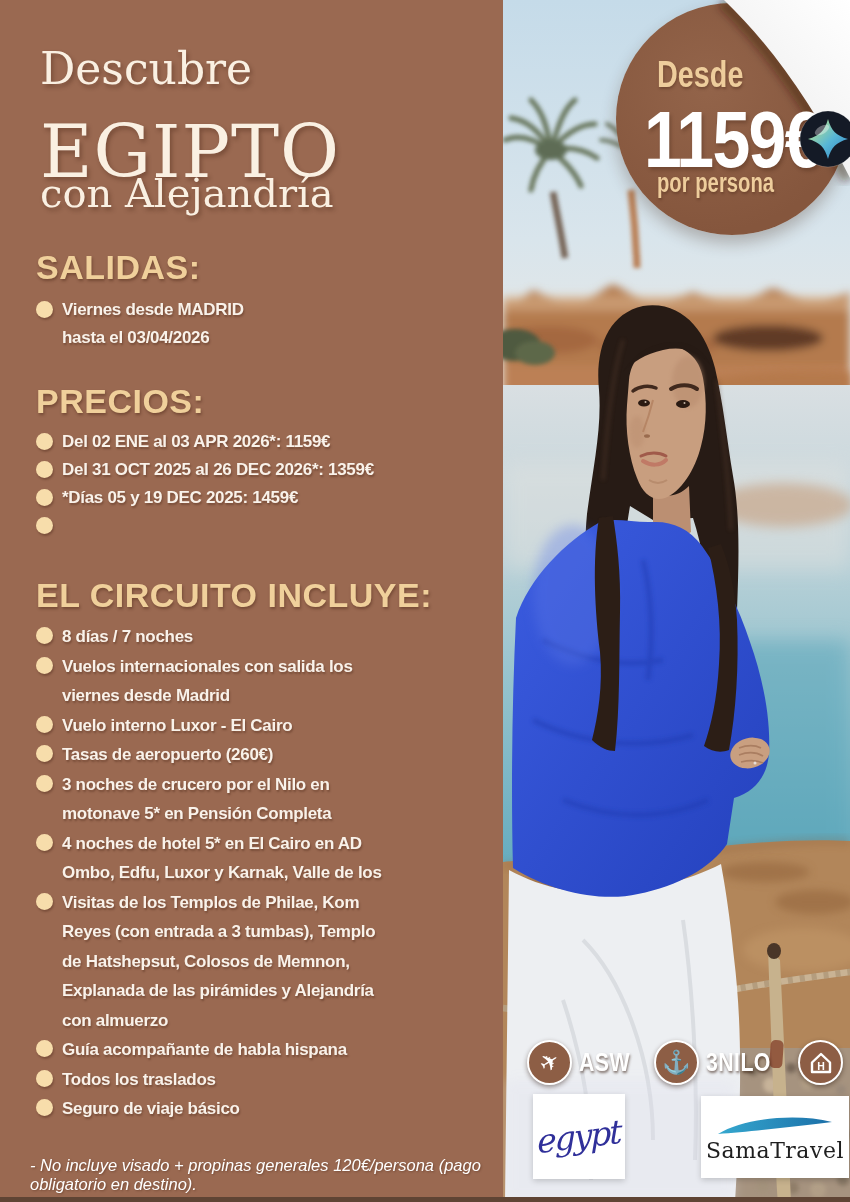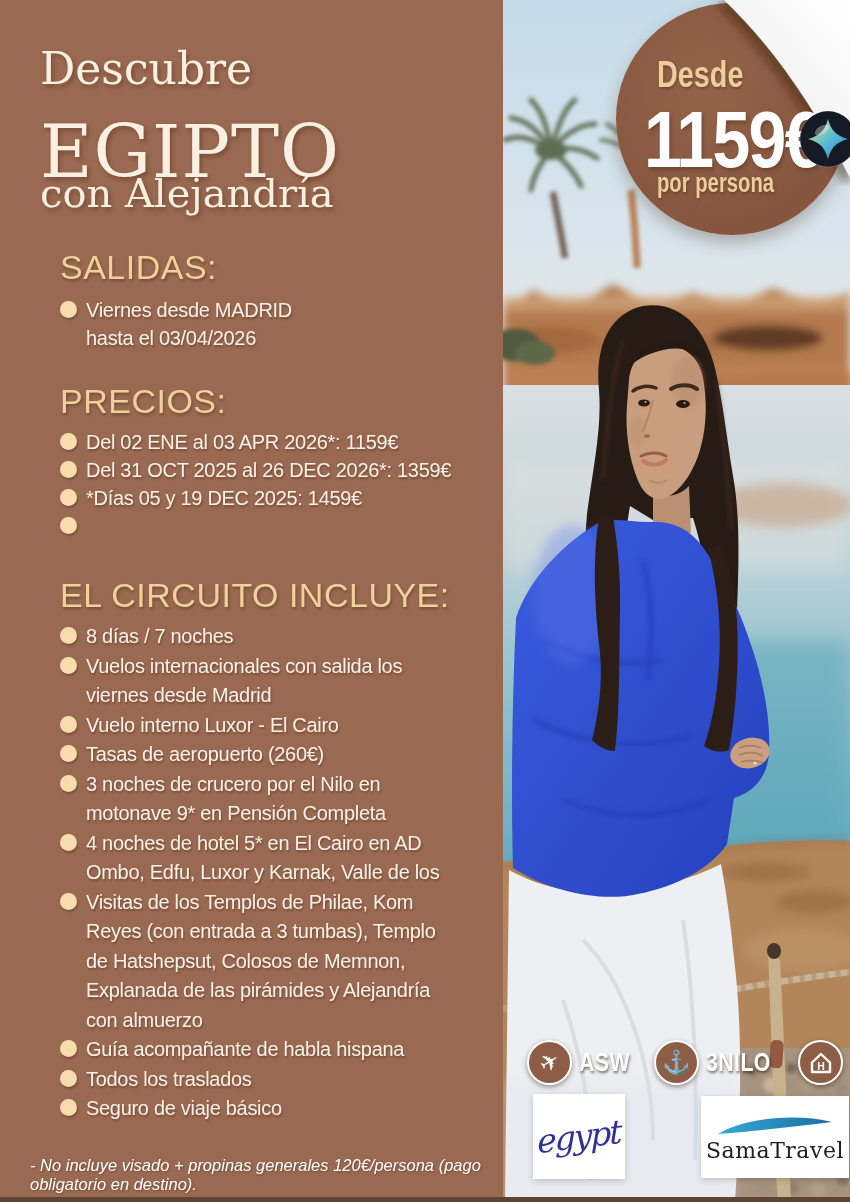--- a/index.html
+++ b/index.html
@@ -10,32 +10,32 @@
   .poster{position:relative;width:850px;height:1202px;overflow:hidden;background:var(--panel);
           font-family:"Liberation Sans",sans-serif;}
   
   .photo{position:absolute;left:503px;top:0;width:347px;height:1202px;}
   
   .titleblock div{position:absolute;left:40px;color:#faf0e2;font-family:"DejaVu Serif","Liberation Serif",serif;
                   text-shadow:2px 3px 4px rgba(70,35,20,.4);line-height:1;}
   #t1{top:47px;font-size:44px;}
   #t2{top:116px;font-size:72px;letter-spacing:1px;}
   #t3{top:173px;font-size:40px;}
-  .section{position:absolute;left:0;right:347px;padding-left:60px;}
+  .section{position:absolute;left:0;right:347px;padding-left:36px;font-weight:bold;}
   #sec-salidas{top:248px;} #sec-precios{top:382px;} #sec-circuito{top:576px;}
   .heading{font-size:34px;line-height:38px;color:var(--heading);letter-spacing:.5px;
            text-shadow:1px 2px 3px rgba(70,35,20,.45);}
   .lines{margin-top:8px;}
   #sec-salidas .lines{margin-top:10px;}
   .line{display:flex;align-items:flex-start;height:28px;}
   .circuito .line{height:29.5px;}
   .bcol{width:26px;flex:none;}
   .dot{display:block;width:17px;height:17px;border-radius:50%;background:var(--bullet);
        margin-top:5px;box-shadow:1px 2px 2px rgba(70,35,20,.35);}
-  .ltxt{font-size:20px;letter-spacing:-.3px;line-height:28px;color:var(--body);white-space:nowrap;
+  .ltxt{font-size:17px;letter-spacing:-.3px;line-height:28px;color:var(--body);white-space:nowrap;
         text-shadow:1px 2px 2px rgba(70,35,20,.4);}
   .circuito .ltxt{line-height:29.5px;}
   .footnote{position:absolute;left:30px;top:1156px;width:460px;font-size:16.5px;font-style:italic;
             color:#ffffff;text-shadow:1px 1px 2px rgba(70,35,20,.4);}
   
   .badge{position:absolute;left:0;top:0;width:850px;height:245px;}
   .badge-circle{position:absolute;left:616px;top:3px;width:232px;height:232px;border-radius:50%;
     background:radial-gradient(circle at 40% 35%, #93644a, #85563d 72%);
     box-shadow:0 8px 16px rgba(60,32,16,.28);}
   .curl{position:absolute;left:700px;top:0;}
@@ -357,21 +357,21 @@
             <span class="ltxt">Tasas de aeropuerto (260€)</span>
           </div>
           <div class="line">
             <span class="bcol">
               <span class="dot"></span>
             </span>
             <span class="ltxt">3 noches de crucero por el Nilo en</span>
           </div>
           <div class="line">
             <span class="bcol"></span>
-            <span class="ltxt">motonave 9* en Pensión Completa</span>
+            <span class="ltxt">motonave 5* en Pensión Completa</span>
           </div>
           <div class="line">
             <span class="bcol">
               <span class="dot"></span>
             </span>
             <span class="ltxt">4 noches de hotel 5* en El Cairo en AD</span>
           </div>
           <div class="line">
             <span class="bcol"></span>
             <span class="ltxt">Ombo, Edfu, Luxor y Karnak, Valle de los</span>

